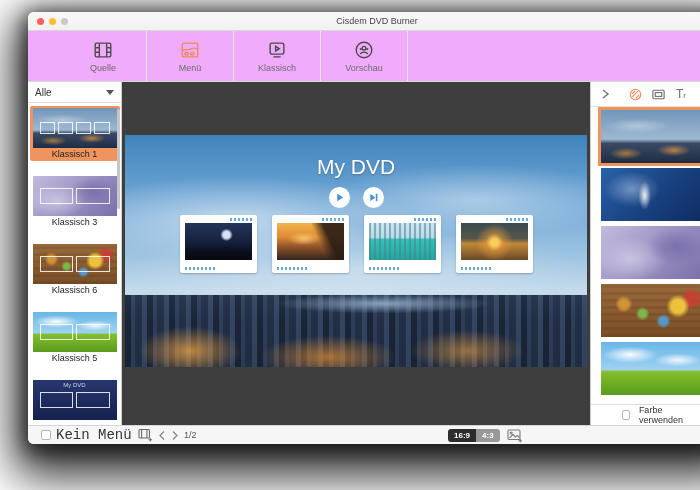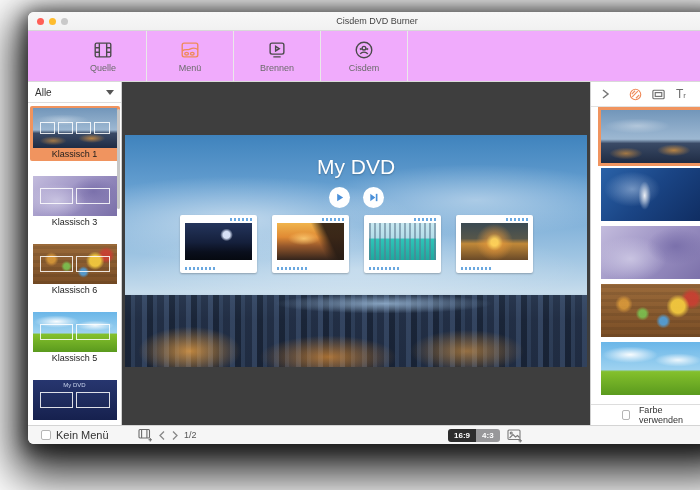--- a/index.html
+++ b/index.html
@@ -142,21 +142,21 @@
     background:#c8c8c8; border-radius:2px; }
   .color-row { position:absolute; left:0; right:0; bottom:0; height:21px; background:#fff;
     border-top:1px solid #ddd; display:flex; align-items:center; padding-left:31px; gap:9px; }
   .checkbox { width:10px; height:10px; background:#fff; border:1px solid #b5b5b5; border-radius:2px; }
   .color-label { font-size:9px; color:#333; }
   .swatch { width:33px; height:11px; border:1px solid #c2c2c2; margin-left:2px; }
 
   
   .bottombar { height:19px; background:#f6f6f6; border-top:1px solid #d4d4d4; position:relative; }
   .kein-menu { position:absolute; left:13px; top:0; bottom:0; display:flex; align-items:center; gap:5px; }
-  .bb-label { font-size:11px; color:#333; }
+  .bb-label { font-size:14px; color:#333;font-family:Liberation Mono, monospace; }
   .page-group { position:absolute; left:110px; top:0; bottom:0; display:flex; align-items:center; gap:5px; }
   .page-num { font-size:9px; color:#555; }
   .aspect-group { position:absolute; left:420px; top:3px; display:flex; }
   .aspect-btn { height:13px; font-size:8px; font-weight:bold; color:#fff;
     display:flex; align-items:center; padding:0 6px; }
   .aspect-btn.a169 { background:#2d2d2d; border-radius:3px 0 0 3px; }
   .aspect-btn.a43 { background:#98989a; border-radius:0 3px 3px 0; }
   .imgadd { position:absolute; left:479px; top:2px; }
 </style>
 </head>
@@ -195,31 +195,31 @@
           <ellipse cx="14.5" cy="16" rx="2" ry="1.4"></ellipse>
         </svg>
         <span class="tb-label">Menü</span>
       </div>
       <div class="tb-btn">
         <svg width="22" height="22" viewBox="0 0 24 24" fill="none" stroke="#4a4a4a" stroke-width="1.5">
           <rect x="4.5" y="4.5" width="15" height="12" rx="2"></rect>
           <path d="M10.5 8 L14.5 10.5 L10.5 13 Z"></path>
           <line x1="8" y1="19.5" x2="16" y2="19.5"></line>
         </svg>
-        <span class="tb-label">Brennen</span>
+        <span class="tb-label">Klassisch</span>
       </div>
       <div class="tb-btn">
         <svg width="22" height="22" viewBox="0 0 24 24" fill="none" stroke="#4a4a4a" stroke-width="1.5">
           <circle cx="12" cy="12" r="8.5"></circle>
           <circle cx="12" cy="10" r="2"></circle>
           <path d="M8 16.5 C9 13.5, 15 13.5, 16 16.5"></path>
           <circle cx="8.5" cy="11" r="0.5"></circle>
             <circle cx="15.5" cy="11" r="0.5"></circle>
         </svg>
-        <span class="tb-label">Cisdem</span>
+        <span class="tb-label">Vorschau</span>
       </div>
     </div>
 
     <div class="content">
 
       <div class="left-sb">
         <div class="filter">
           <span class="filter-label">Alle</span>
           <span class="caret-down"></span>
         </div>

